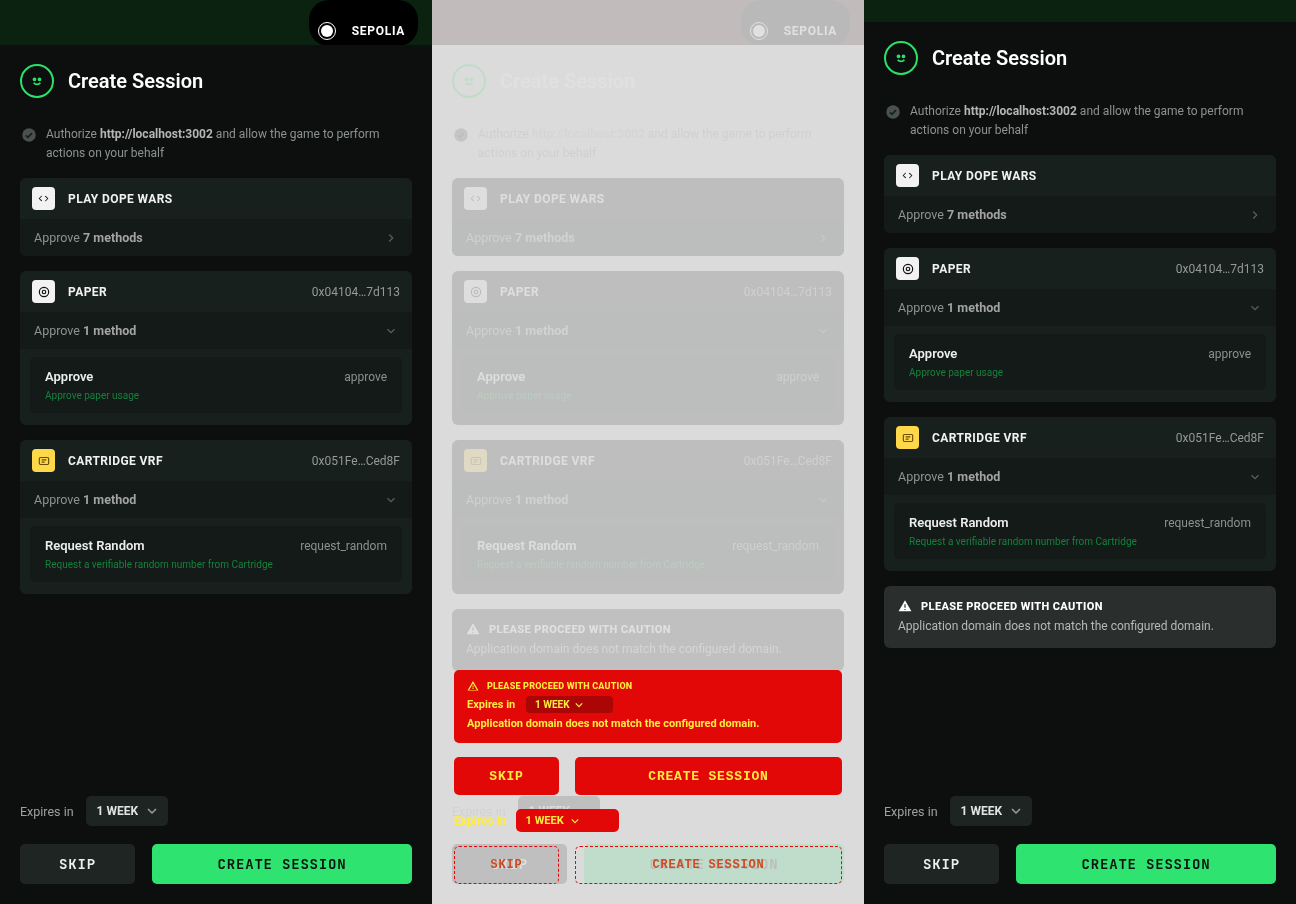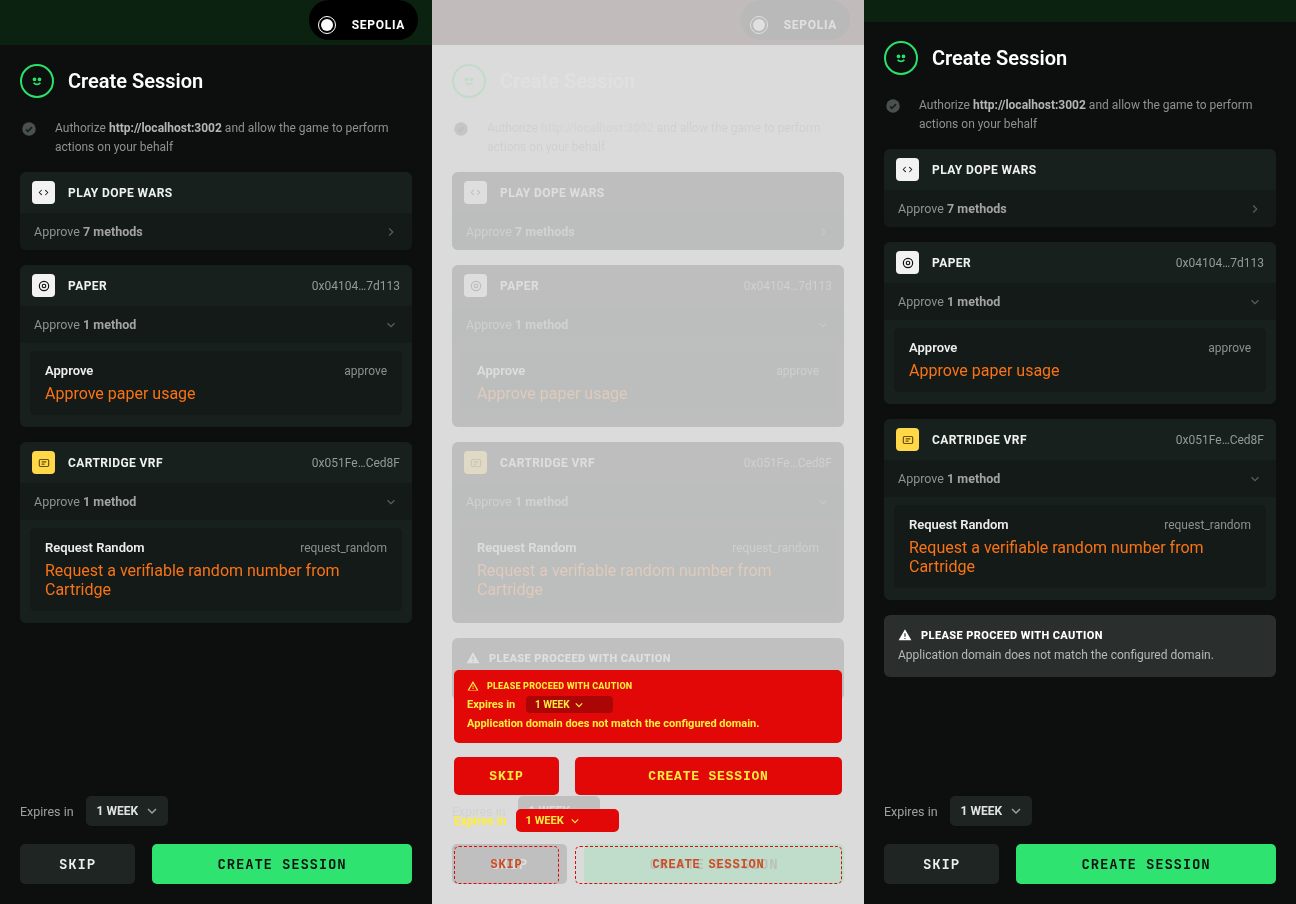--- a/index.html
+++ b/index.html
@@ -41,21 +41,21 @@
     .hero-half.green{
       background:linear-gradient(#0A220F,#0A220F),repeating-linear-gradient(90deg,#2BD158 0 4px,#093516 4px 8px,#0A220F 8px 14px);
     }
     .hero-half.red{
       background:linear-gradient(#3C0A0A,#3C0A0A),repeating-linear-gradient(90deg,#FF1F1F 0 4px,#000 4px 8px,#4D0B0B 8px 14px);
     }
     .profile-pill{
       position:absolute;top:0;right:14px;
       display:flex;align-items:center;gap:16px;
       background:#000;border-radius:20px;
-      padding:16px 13px 6px 9px;
+      padding:22px 13px 6px 9px;
       color:#fff;font-weight:700;font-size:12px;letter-spacing:.7px;
     }
     .avatar{
       width:18px;height:18px;border-radius:50%;
       border:1.8px solid #fff;position:relative;
     }
     .avatar::after{
       content:"";position:absolute;inset:2px;border-radius:50%;
       background:#fff;
     }
@@ -64,21 +64,21 @@
       display:flex;flex-direction:column;gap:15px;
       flex:1;
     }
     .title-row{display:flex;align-items:center;gap:14px}
     .smiley{
       width:34px;height:34px;border-radius:50%;
       border:2.5px solid #2AE26A;display:flex;align-items:center;justify-content:center;
     }
     .smiley svg{width:20px;height:20px}
     .title{font-size:20px;font-weight:600;color:#fff}
-    .auth-row{display:flex;gap:17px;align-items:flex-start;margin-top:6px}
+    .auth-row{display:flex;gap:8px;align-items:flex-start;margin-top:12px}
     .checkmark{
       width:18px;height:18px;flex:none;margin-top:1px;
     }
     .checkmark svg{display:block}
     .auth-text{color:#8C928F;font-size:12px;line-height:1.6}
     .auth-text b{color:#B2B7B4;font-weight:700}
     .card{
       background:#17201C;border-radius:6px;overflow:hidden;
     }
     .card-head{
@@ -101,21 +101,21 @@
     }
     .card-sub b{color:#a3a3a3;font-weight:700}
     .chev{width:14px;height:14px;opacity:.6}
     .detail{
       margin:8px 10px 12px;background:#131A17;border-radius:5px;
       padding:12px 15px;
     }
     .det-row{display:flex;justify-content:space-between;align-items:center;margin-bottom:6px}
     .det-row .d1{color:#ECEEEC;font-weight:600;font-size:13px}
     .det-row .d2{color:#8B918D;font-size:12px}
-    .det-desc{color:#f97316;font-size:16px}
+    .det-desc{color:#15803d;font-size:10px}
     .warn-box{
       background:#2A2E2C;border-radius:6px;padding:13px 14px 15px;
     }
     .warn-head{display:flex;align-items:center;gap:9px;margin-bottom:6px}
     .warn-head .w-t{font-weight:800;font-size:11px;letter-spacing:.4px;color:#fff}
     .warn-sub{color:#B6B9B6;font-size:12px}
     .expiry-row{display:flex;align-items:center;gap:12px;margin-top:1px}
     .exp-label{color:#9CA19E;font-size:12.5px}
     .dropdown{
       display:flex;align-items:center;gap:9px;

